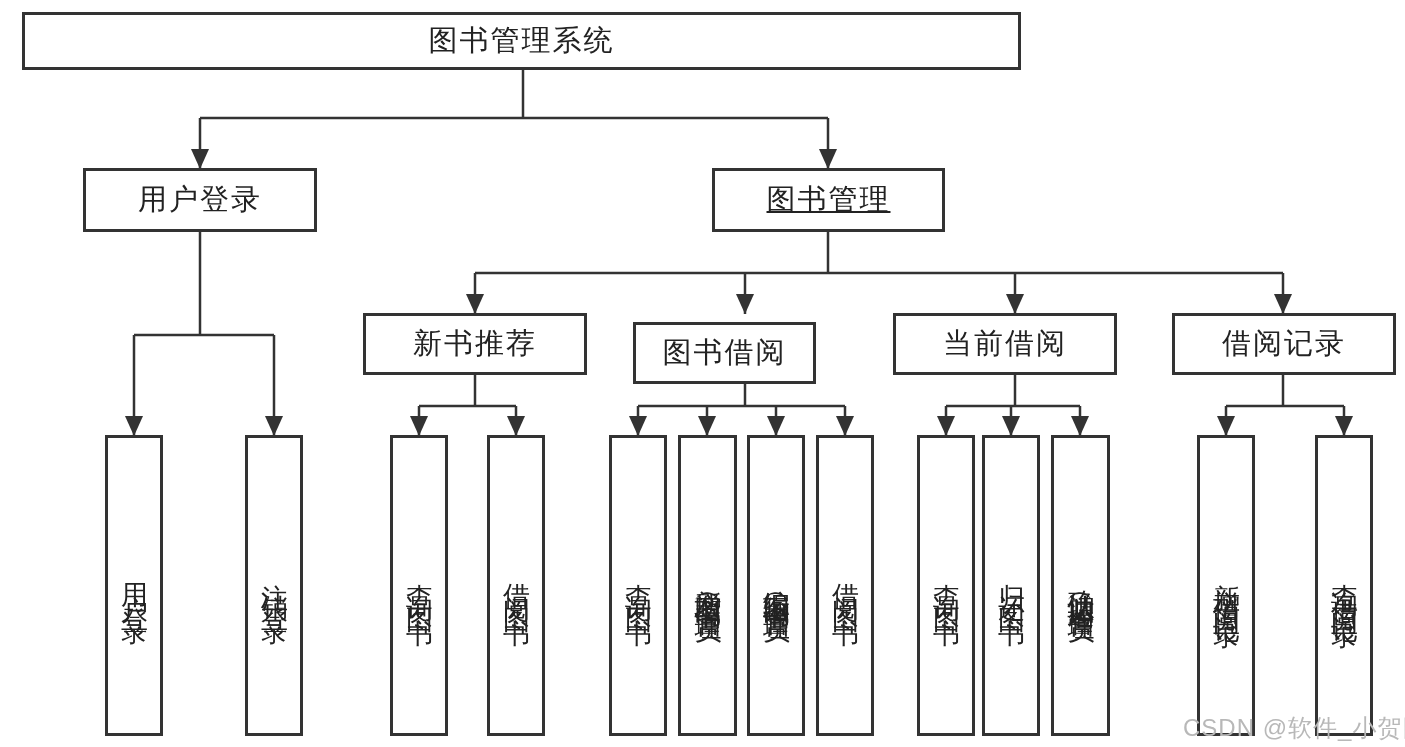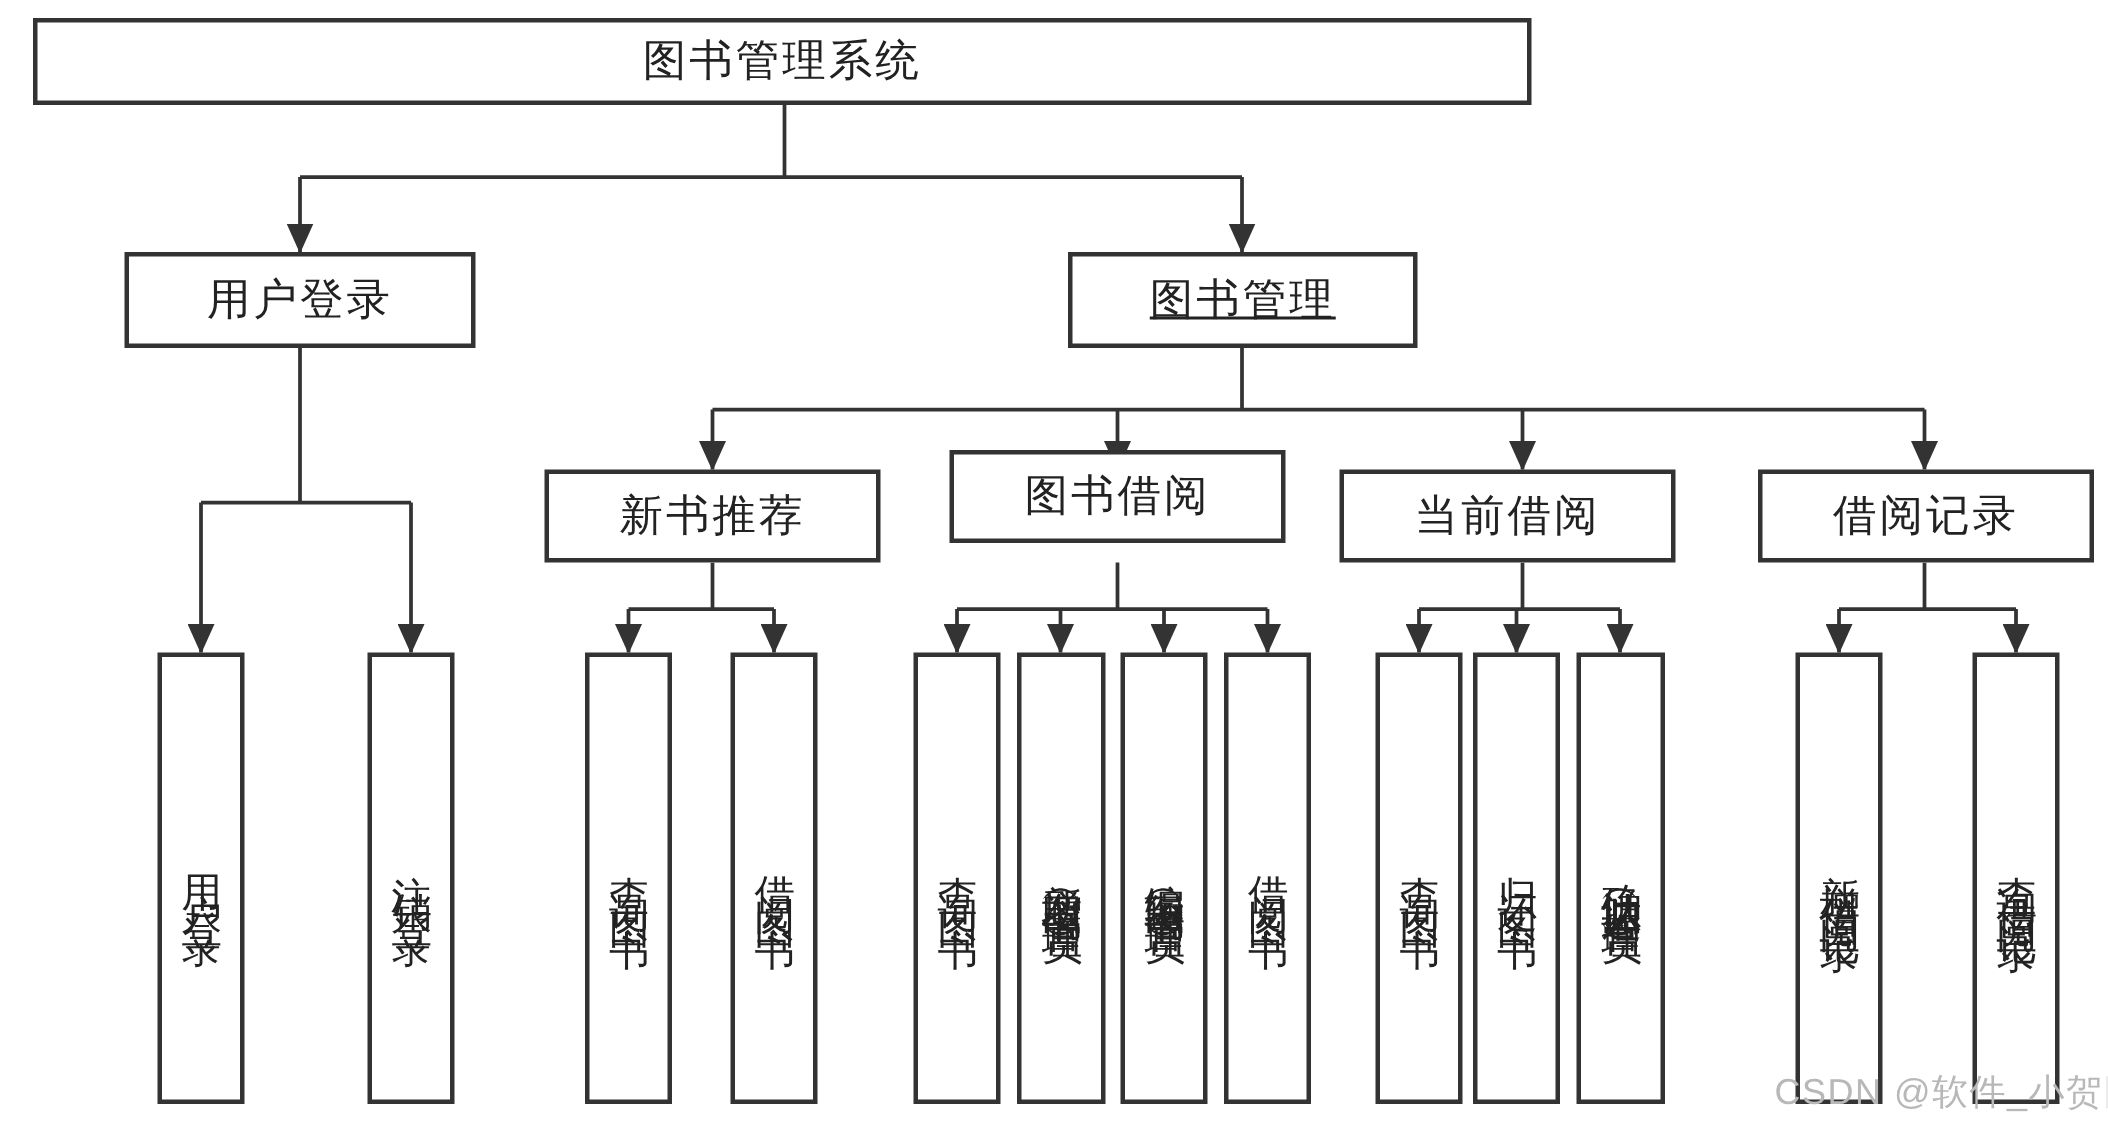--- a/index.html
+++ b/index.html
@@ -108,21 +108,21 @@
       <path d="M1344,406 V436" marker-end="url(#arr)"></path>
     </g>
   </svg>
 
   <div class="node h-node" style="left:22px; top:12px; width:999px; height:58px;">图书管理系统</div>
 
   <div class="node h-node" style="left:83px; top:168px; width:234px; height:64px;">用户登录</div>
   <div class="node h-node" style="left:712px; top:168px; width:233px; height:64px;text-decoration:underline;">图书管理</div>
 
   <div class="node h-node" style="left:363px; top:313px; width:224px; height:62px;">新书推荐</div>
-  <div class="node h-node" style="left:633px; top:300px; width:224px; height:62px;">图书借阅</div>
+  <div class="node h-node" style="left:633px; top:322px; width:183px; height:62px;">图书借阅</div>
   <div class="node h-node" style="left:893px; top:313px; width:224px; height:62px;">当前借阅</div>
   <div class="node h-node" style="left:1172px; top:313px; width:224px; height:62px;">借阅记录</div>
 
   <div class="node leaf short" style="left:105px; top:435px; width:58px; height:301px;">用户登录</div>
   <div class="node leaf short" style="left:245px; top:435px; width:58px; height:301px;">注销登录</div>
 
   <div class="node leaf short" style="left:390px; top:435px; width:58px; height:301px;">查询图书</div>
   <div class="node leaf short" style="left:487px; top:435px; width:58px; height:301px;">借阅图书</div>
 
   <div class="node leaf short" style="left:609px; top:435px; width:58px; height:301px;">查询图书</div>

